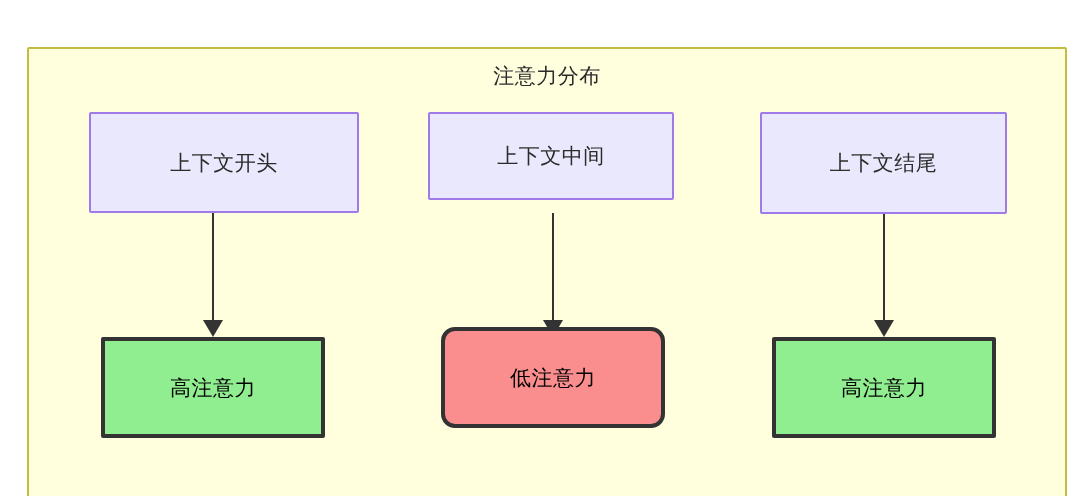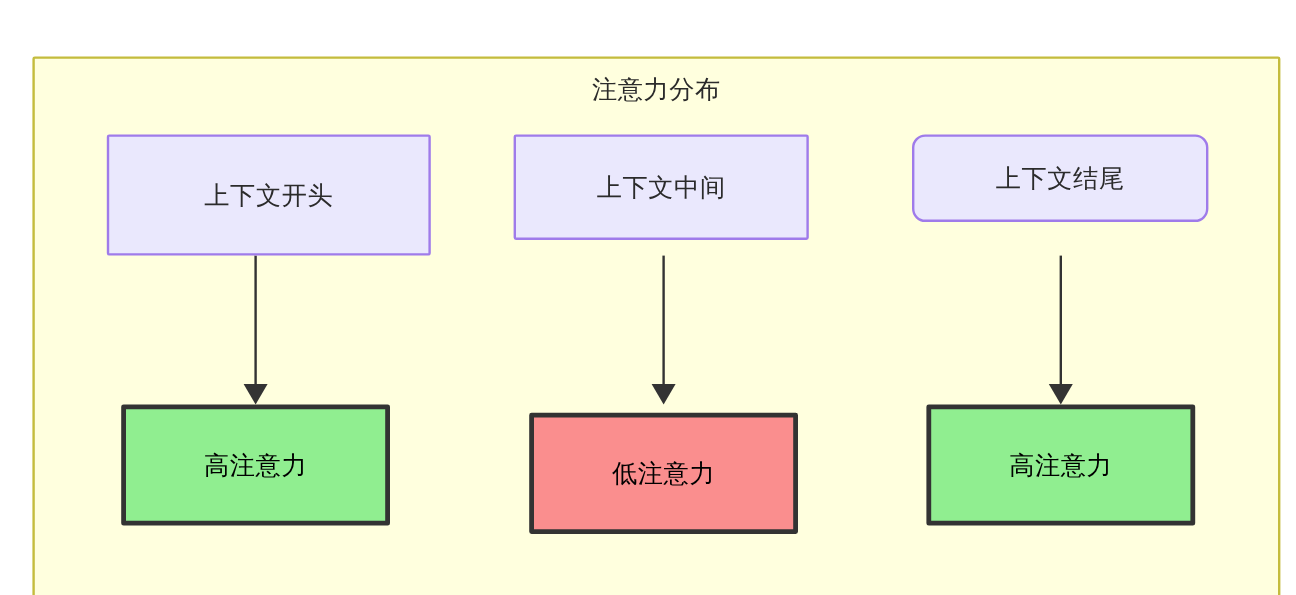--- a/index.html
+++ b/index.html
@@ -59,38 +59,38 @@
     display: flex;
     align-items: center;
     justify-content: center;
     font-size: 21px;
     color: #2b2b2b;
     letter-spacing: 0.5px;
   }
 
   #node-context-start { left: 89px;  top: 92px; width: 270px; height: 101px; }
   #node-context-mid   { left: 428px; top: 92px; width: 246px; height: 88px; font-family: Liberation Mono, monospace; }
-  #node-context-end   { left: 760px; top: 92px; width: 247px; height: 73px; border-radius: 11px; }
+  #node-context-end   { left: 760px; top: 92px; width: 247px; height: 102px; }
 
   
   .node-attention {
     position: absolute;
     box-sizing: border-box;
     border: 4px solid #333333;
     border-radius: 2px;
     display: flex;
     align-items: center;
     justify-content: center;
     font-size: 21px;
     color: #000000;
     letter-spacing: 0.5px;
   }
 
   #node-attention-high-start { left: 101px; top: 317px; width: 224px; height: 101px; background: #90ee90; }
-  #node-attention-low-mid    { left: 441px; top: 324px; width: 224px; height: 101px; background: #fa8e8e; }
+  #node-attention-low-mid    { left: 441px; top: 307px; width: 224px; height: 101px; background: #fa8e8e; border-radius: 14px; }
   #node-attention-high-end   { left: 772px; top: 317px; width: 224px; height: 101px; background: #90ee90; }
 
   
   .edge-svg {
     position: absolute;
     left: 0;
     top: 0;
     width: 1080px;
     height: 496px;
     pointer-events: none;

